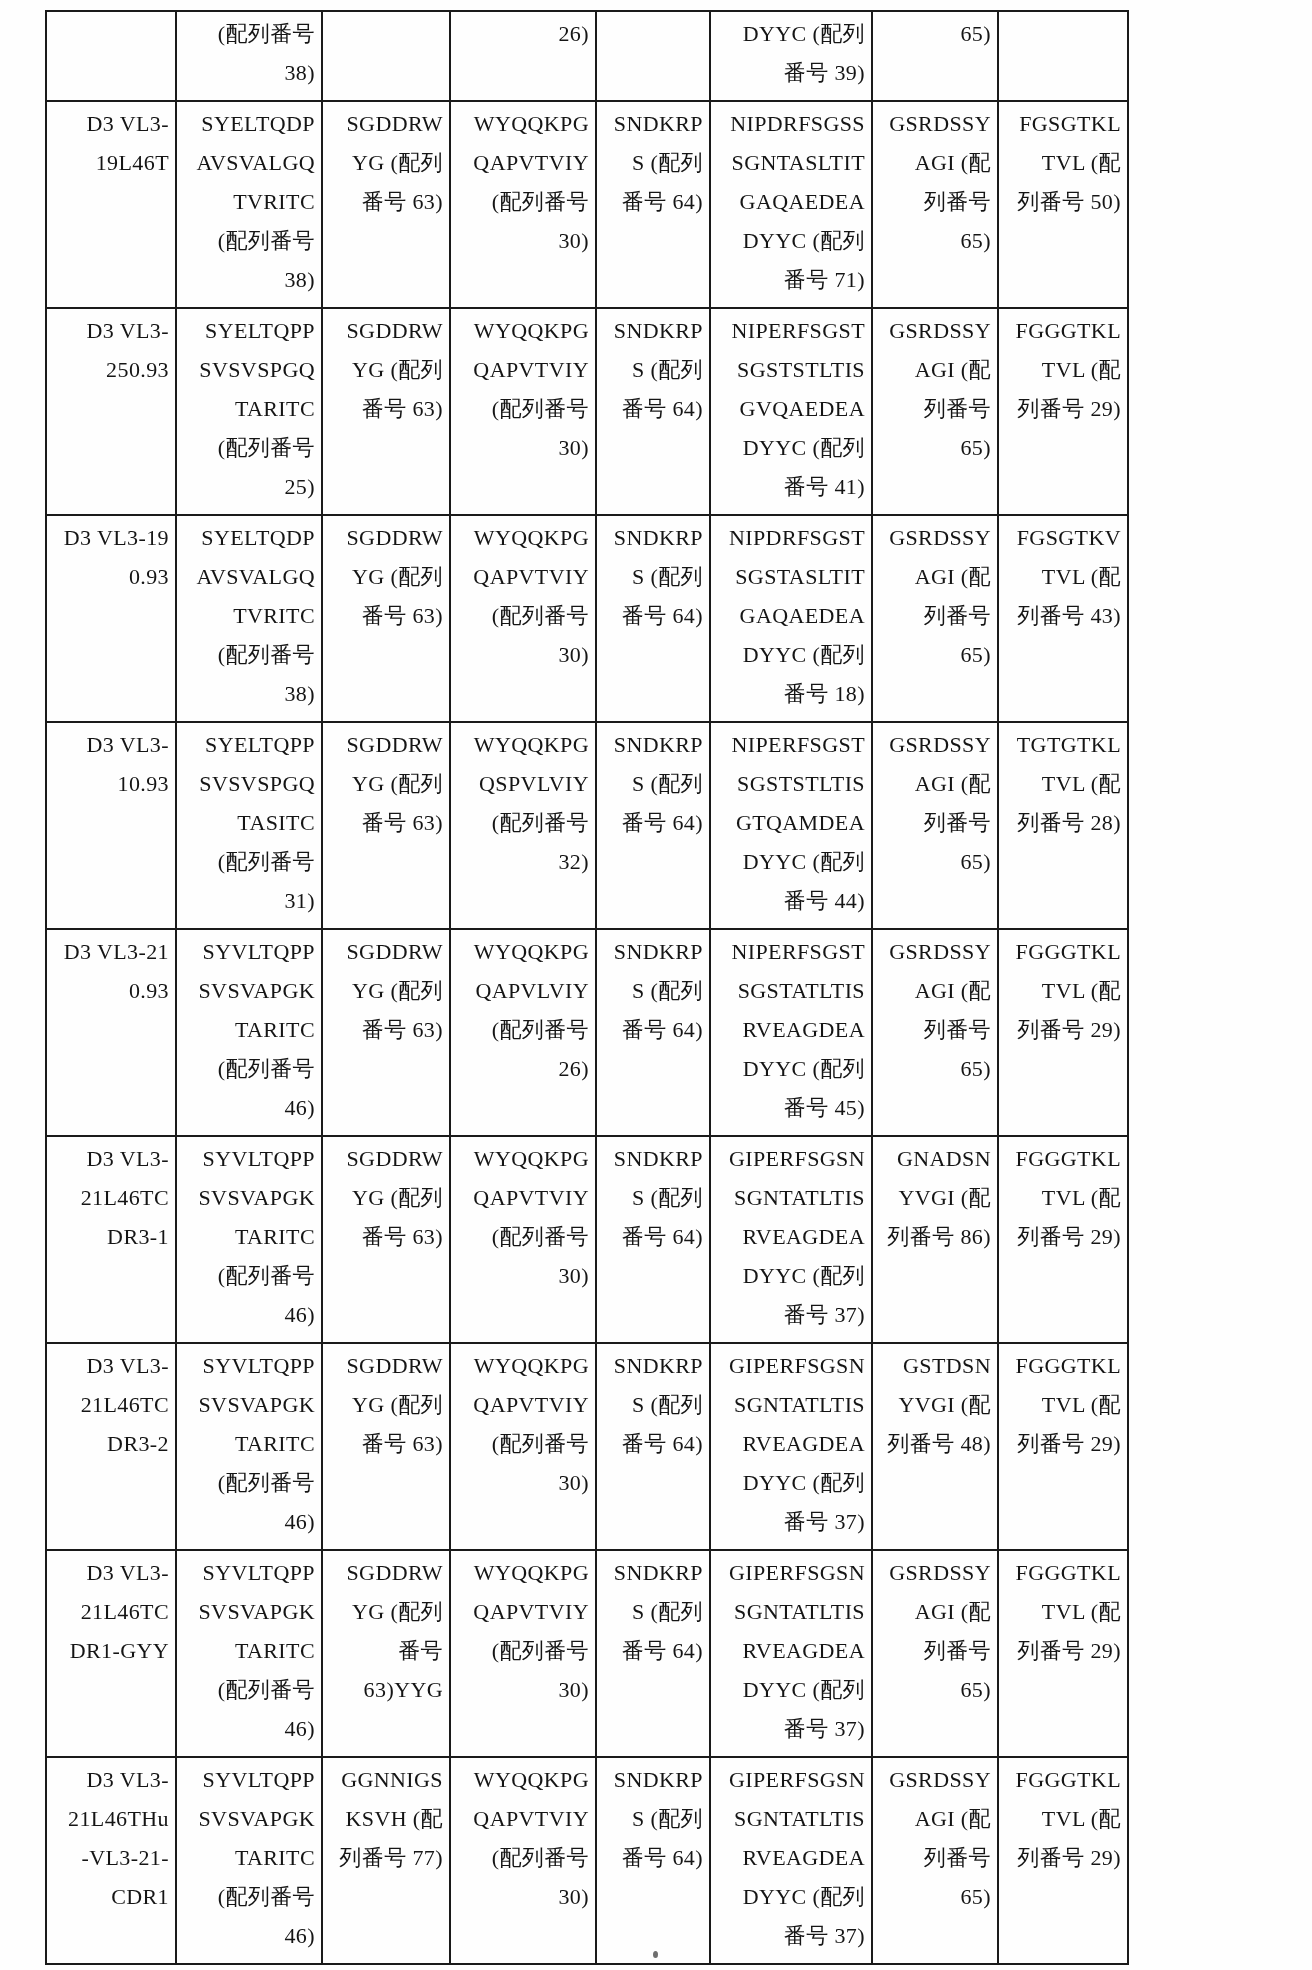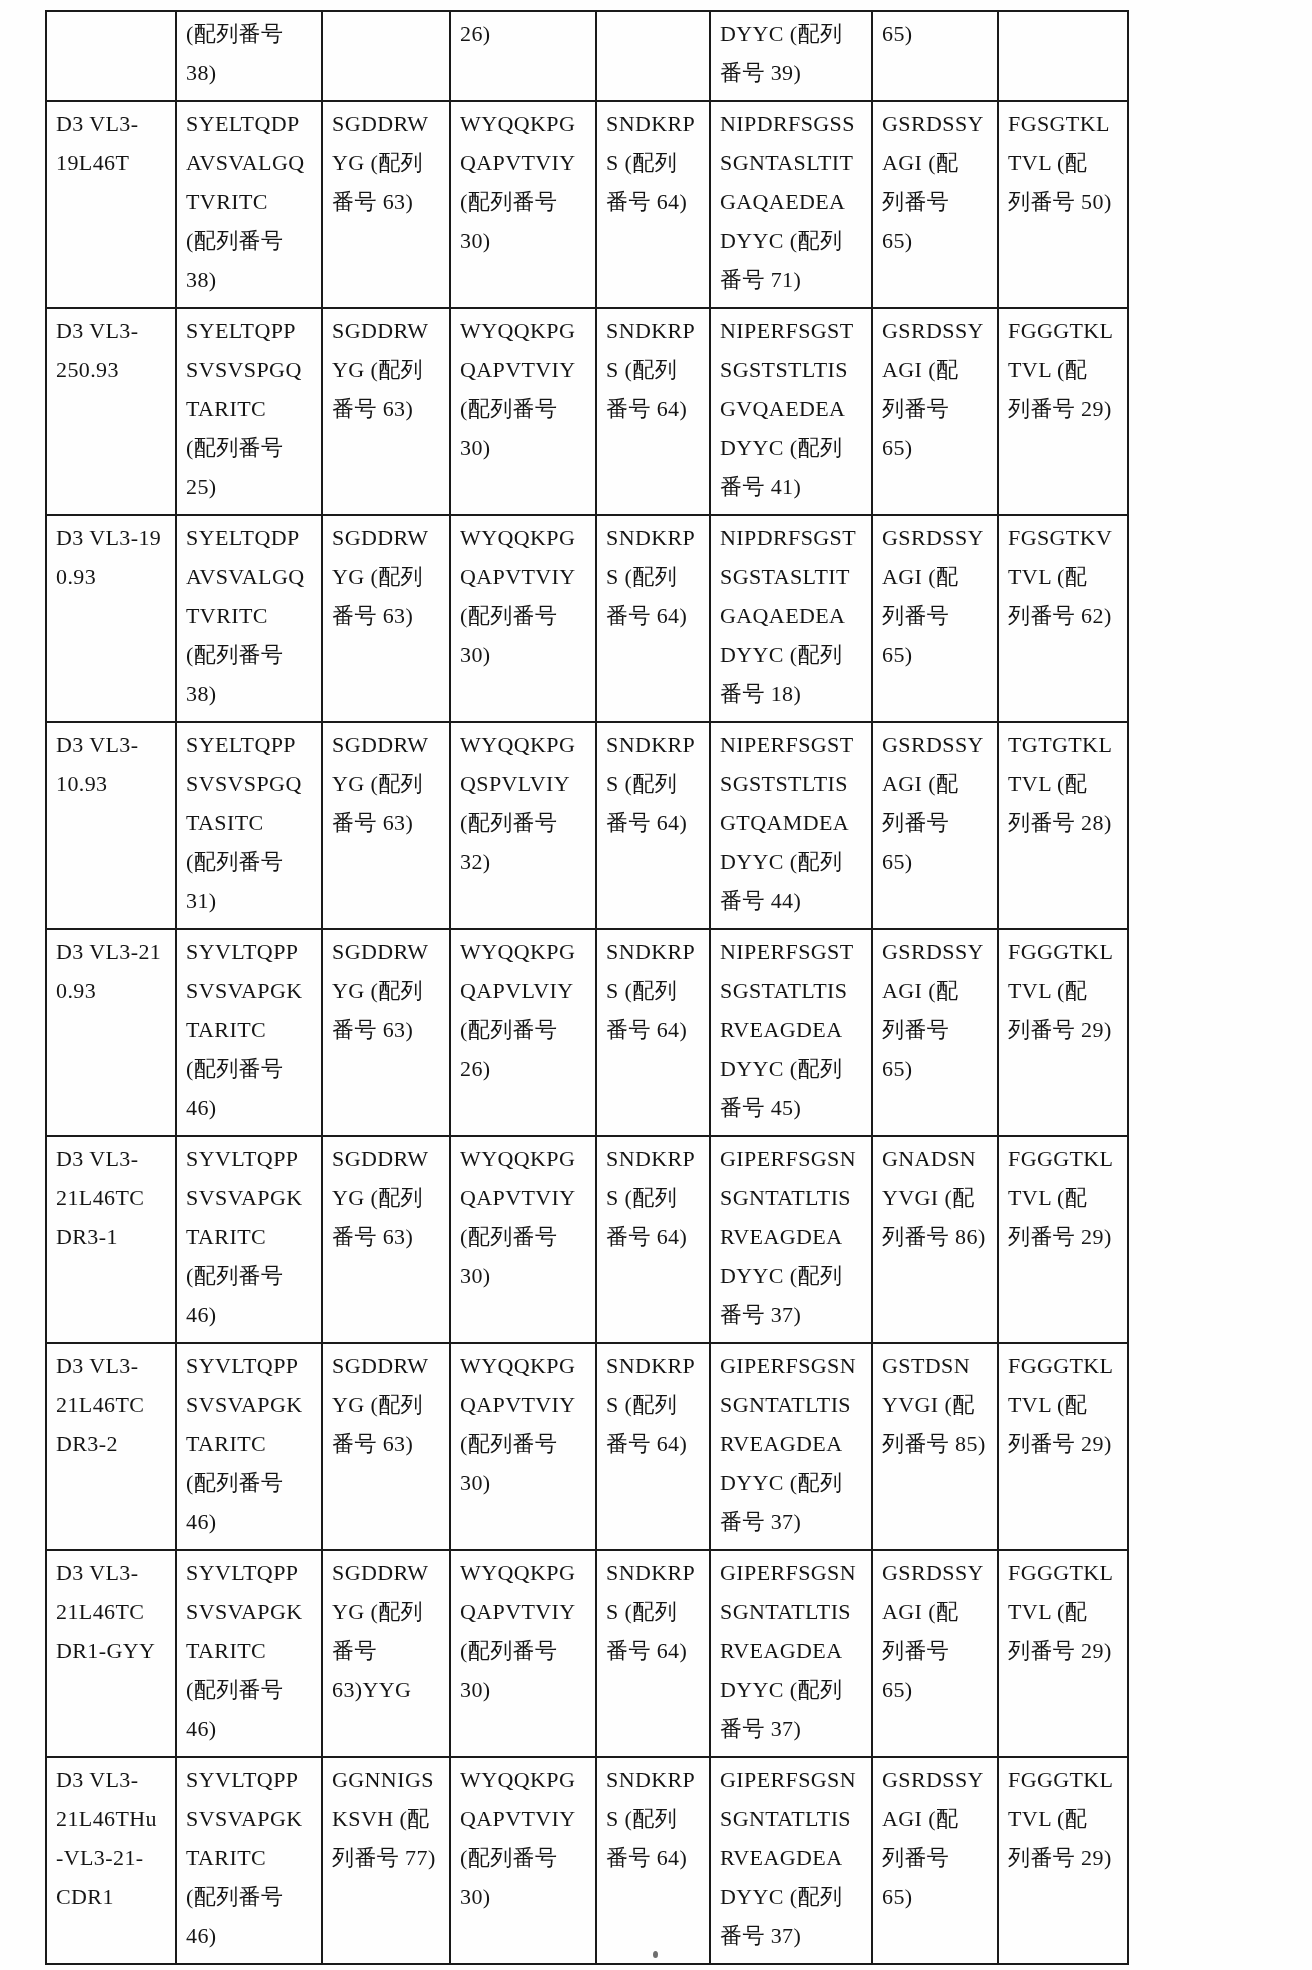--- a/index.html
+++ b/index.html
@@ -13,20 +13,21 @@
     color: #151515;
     overflow: hidden;
   }
   table.seq-table {
     position: absolute;
     left: 45px;
     top: 10px;
     width: 1082px;
     border-collapse: collapse;
     table-layout: fixed;
+    text-align: right;
   }
   .seq-table td {
     border: 2px solid #1a1a1a;
     vertical-align: top;
     padding: 2px 6px 8px 9px;
     font-size: 22px;
     line-height: 39px;
     letter-spacing: 0.4px;
     white-space: pre-wrap;
   }
@@ -160,21 +161,21 @@
 SGSTASLTIT
 GAQAEDEA
 DYYC (配列
 番号 18)</td>
         <td>GSRDSSY
 AGI (配
 列番号
 65)</td>
         <td>FGSGTKV
 TVL (配
-列番号 62)</td>
+列番号 43)</td>
       </tr>
       <tr>
         <td>D3 VL3-
 10.93</td>
         <td>SYELTQPP
 SVSVSPGQ
 TASITC
 (配列番号
 31)</td>
         <td>SGDDRW
@@ -281,21 +282,21 @@
         <td>SNDKRP
 S (配列
 番号 64)</td>
         <td>GIPERFSGSN
 SGNTATLTIS
 RVEAGDEA
 DYYC (配列
 番号 37)</td>
         <td>GSTDSN
 YVGI (配
-列番号 85)</td>
+列番号 48)</td>
         <td>FGGGTKL
 TVL (配
 列番号 29)</td>
       </tr>
       <tr>
         <td>D3 VL3-
 21L46TC
 DR1-GYY</td>
         <td>SYVLTQPP
 SVSVAPGK

